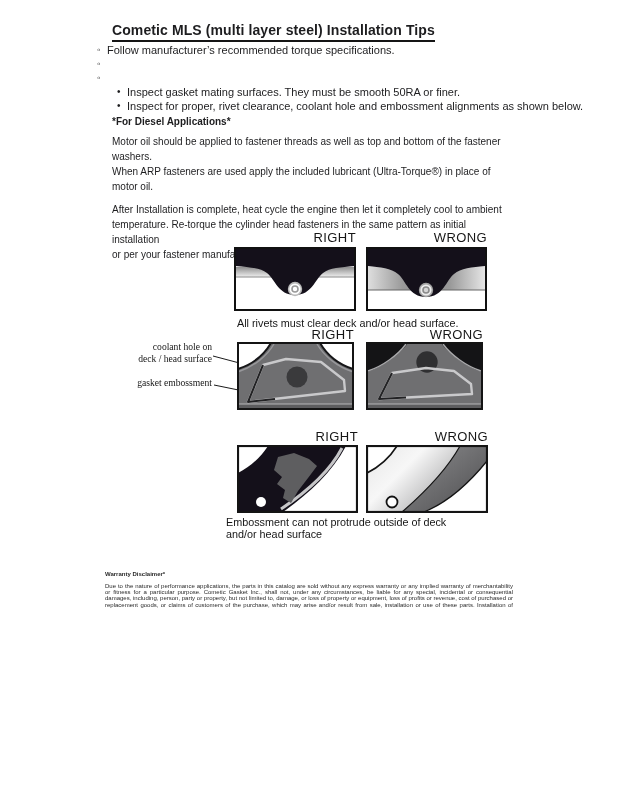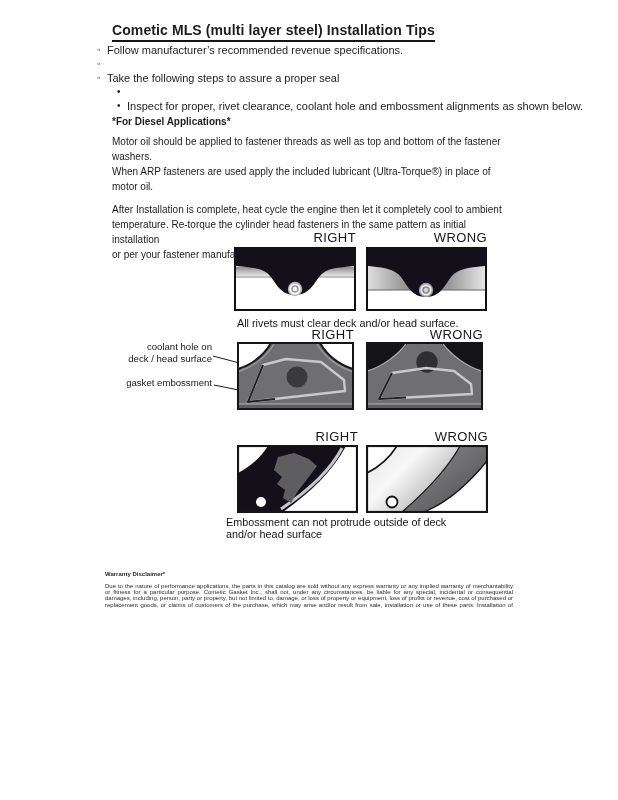--- a/index.html
+++ b/index.html
@@ -18,50 +18,50 @@
 
   .diesel{left:112px;top:116px;width:400px;}
   .dhead{font-size:10px;font-weight:700;margin:0 0 7px 0;}
   .dpara{font-size:10px;line-height:15px;margin:0 0 8px 0;}
   .dpara.last{margin-top:13px;}
 
   .dlabel{font-size:13px;letter-spacing:0.4px;text-align:right;color:#161616;}
   .caption{font-size:10.8px;line-height:12px;color:#161616;}
   .dbox{position:absolute;display:block;}
 
-  .sidelabel{font-size:9.6px;line-height:12px;text-align:right;color:#161616;}
+  .sidelabel{font-size:9.6px;line-height:12px;text-align:right;color:#161616;font-family:Liberation Serif, serif;}
 
   .legal{left:105px;top:571px;width:408px;font-size:6px;line-height:6.3px;
          color:#2a2a2a;text-align:justify;}
   .legal p{margin:0 0 5.5px 0;}
   .lhead{font-weight:700;margin-bottom:6px;text-align:left;}
 
   .pagecode{left:386px;top:756px;font-size:13.5px;color:#be185d;}
 </style>
 </head>
 <body>
 
 <div class="page">
 
   <div class="abs title">Cometic MLS (multi layer steel) Installation Tips</div>
 
   <div class="abs bullets">
     <div class="brow">
       <span class="bmark">◦</span>
-      <span>Follow manufacturer’s recommended revenue specifications.</span>
+      <span>Follow manufacturer’s recommended torque specifications.</span>
     </div>
     <div class="brow">
       <span class="bmark">◦</span>
     </div>
     <div class="brow">
       <span class="bmark">◦</span>
-      <span>Take the following steps to assure a proper seal</span>
     </div>
     <div class="brow l2">
       <span class="bmark">•</span>
+      <span>Inspect gasket mating surfaces.  They must be smooth 50RA or finer.</span>
     </div>
     <div class="brow l2">
       <span class="bmark">•</span>
       <span>Inspect for proper, rivet clearance, coolant hole and embossment alignments as shown below.</span>
     </div>
   </div>
 
   <div class="abs diesel">
     <div class="dhead">*For Diesel Applications*</div>
     <div class="dpara pre">Motor oil should be applied to fastener threads as well as top and bottom of the fastener washers.

